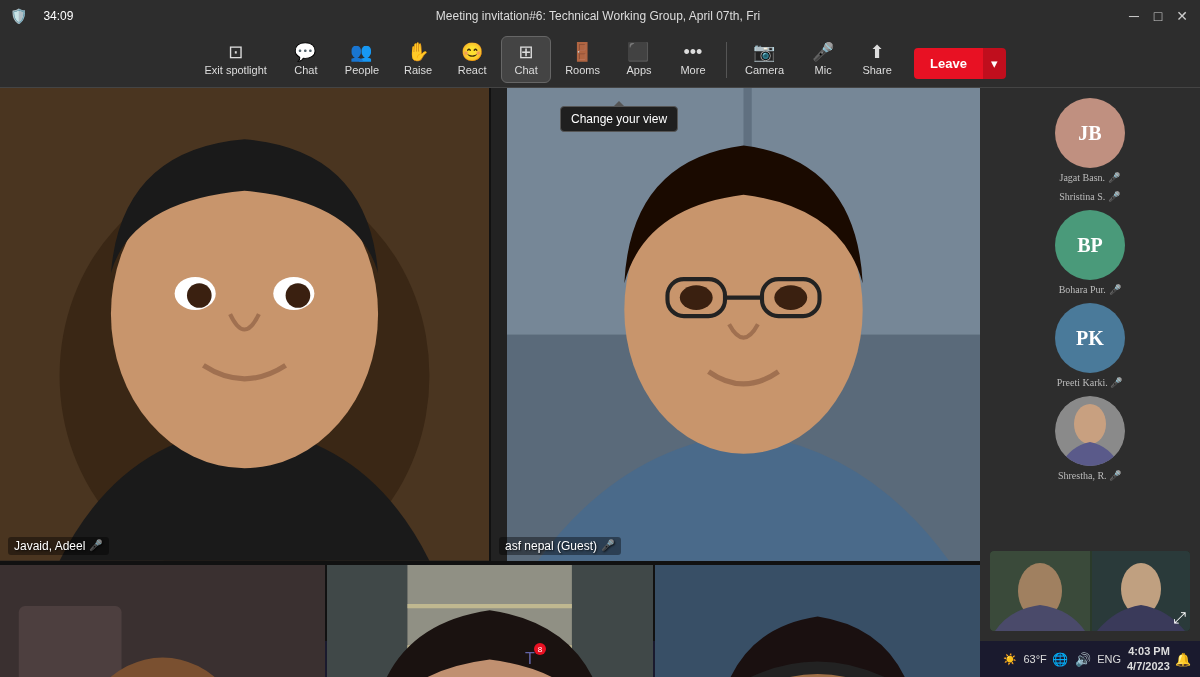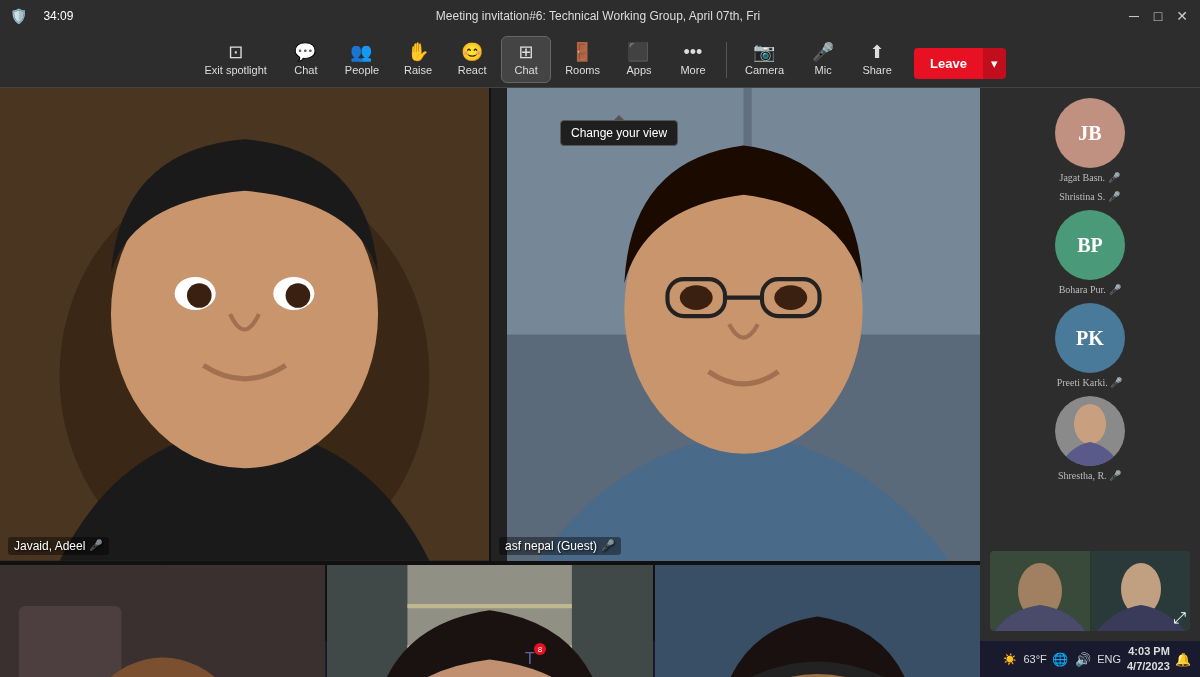--- a/index.html
+++ b/index.html
@@ -92,21 +92,21 @@
       border: none;
       border-radius: 0 4px 4px 0;
       padding: 8px 8px;
       font-size: 13px;
       cursor: pointer;
     }
 
     
     .tooltip {
       position: absolute;
-      top: 88px;
+      top: 74px;
       left: 50%;
       transform: translateX(-40px);
       background: #1f1f1f;
       color: #fff;
       padding: 5px 10px;
       border-radius: 4px;
       font-size: 12px;
       white-space: nowrap;
       border: 1px solid #555;
       z-index: 100;

